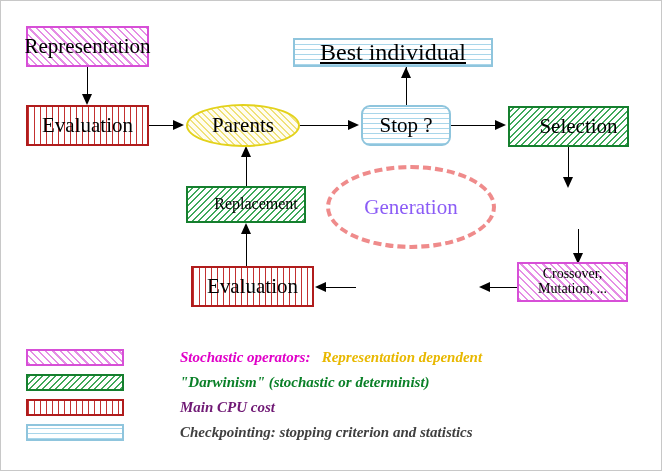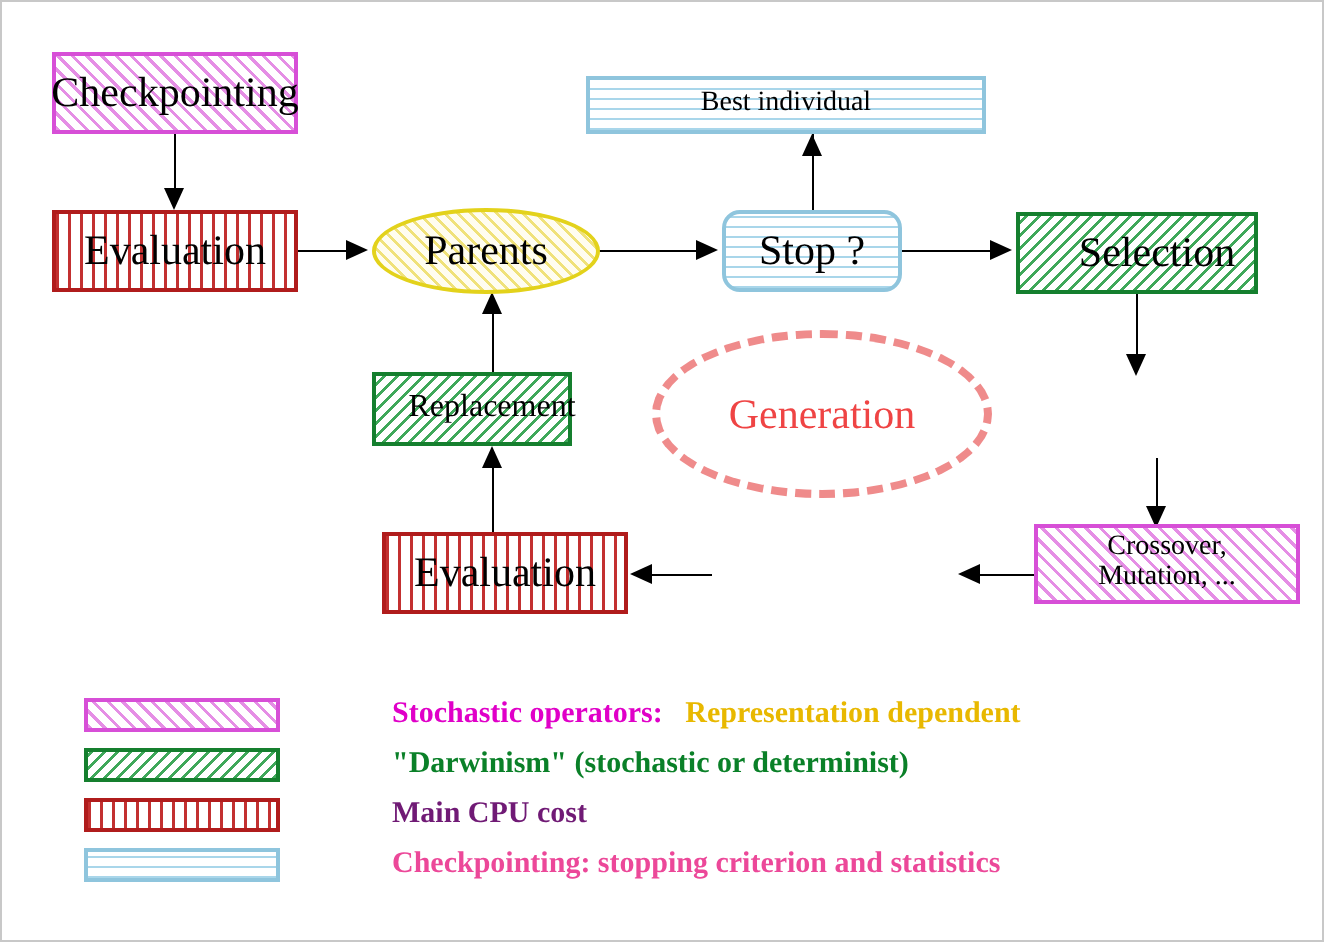--- a/index.html
+++ b/index.html
@@ -92,21 +92,21 @@
 
   
   .gen-ellipse {
     position: absolute;
     border: 4px dashed #ef8b8b;
     border-radius: 50%;
     background: transparent;
     display: flex;
     align-items: center;
     justify-content: center;
-    color: #ef4444;
+    color: #8b5cf6;
     box-sizing: border-box;
   }
 
   
   .edge {
     position: absolute;
     background: #000000;
   }
   .edge.h { height: 1px; }
   .edge.v { width: 1px; }
@@ -117,23 +117,24 @@
     border-style: solid;
   }
   .arrow.down  { border-width: 11px 5px 0 5px;  border-color: #000 transparent transparent transparent; }
   .arrow.up    { border-width: 0 5px 11px 5px;  border-color: transparent transparent #000 transparent; }
   .arrow.right { border-width: 5px 0 5px 11px;  border-color: transparent transparent transparent #000; }
   .arrow.left  { border-width: 5px 11px 5px 0;  border-color: transparent #000 transparent transparent; }
 
   
   #legend {
     position: absolute;
-    left: 41px;
+    left: 25px;
     top: 344px;
     width: 600px;
+    font-style: italic;
   }
   .legend-row {
     position: relative;
     height: 25px;
     display: flex;
     align-items: center;
   }
   .swatch {
     width: 98px;
     height: 17px;
@@ -184,55 +185,55 @@
   <div class="arrow up" style="left:240px; top:222px;"></div>
 
   <div class="edge v" style="left:245px; top:156px; height:30px;"></div>
   <div class="arrow up" style="left:240px; top:145px;"></div>
 
   <div class="gen-ellipse" style="left:325px; top:164px; width:170px; height:84px; font-size:21px;">
     <span class="lbl">Generation</span>
   </div>
 
   <div class="node fill-magenta" style="left:25px; top:25px; width:123px; height:41px; font-size:21px;">
-    <span class="lbl">Checkpointing</span>
+    <span class="lbl">Representation</span>
   </div>
 
   <div class="node fill-red" style="left:25px; top:104px; width:123px; height:41px; font-size:21px;">
     <span class="lbl">Evaluation</span>
   </div>
 
   <div class="node fill-yellow ellipse" style="left:185px; top:103px; width:114px; height:43px; font-size:21px;">
     <span class="lbl">Parents</span>
   </div>
 
   <div class="node fill-blue rounded" style="left:360px; top:104px; width:90px; height:41px; font-size:21px;">
     <span class="lbl">Stop ?</span>
   </div>
 
-  <div class="node fill-blue" style="left:292px; top:37px; width:200px; height:29px; font-size:14px;">
+  <div class="node fill-blue" style="left:292px; top:37px; width:200px; height:29px; font-size:24px;text-decoration:underline;">
     <span class="lbl">Best individual</span>
   </div>
 
   <div class="node fill-green" style="left:507px; top:105px; width:121px; height:41px; font-size:21px;">
     <span class="lbl">Selection</span>
   </div>
 
 
-  <div class="node fill-magenta" style="left:516px; top:261px; width:133px; height:40px; font-size:14px;">
+  <div class="node fill-magenta" style="left:516px; top:261px; width:111px; height:40px; font-size:14px;">
     <span class="lbl">Crossover,
 Mutation, ...</span>
   </div>
 
 
   <div class="node fill-red" style="left:190px; top:265px; width:123px; height:41px; font-size:21px;">
     <span class="lbl">Evaluation</span>
   </div>
 
-  <div class="node fill-green" style="left:185px; top:185px; width:100px; height:37px; font-size:16px;">
+  <div class="node fill-green" style="left:185px; top:185px; width:120px; height:37px; font-size:16px;">
     <span class="lbl">Replacement</span>
   </div>
 
   <div id="legend">
 
     <div class="legend-row">
       <div class="swatch fill-magenta"></div>
       <div class="legend-text">
         <span class="part1" style="color:#e000c8;">Stochastic operators:</span><span>&nbsp;&nbsp;&nbsp;</span><span class="part2" style="color:#e8b800;">Representation dependent</span>
       </div>
@@ -248,19 +249,19 @@
     <div class="legend-row">
       <div class="swatch fill-red"></div>
       <div class="legend-text">
         <span class="part1" style="color:#701a75;">Main CPU cost</span>
       </div>
     </div>
 
     <div class="legend-row">
       <div class="swatch fill-blue"></div>
       <div class="legend-text">
-        <span class="part1" style="color:#ec4899;">Checkpointing: stopping criterion and statistics</span>
+        <span class="part1" style="color:#404040;">Checkpointing: stopping criterion and statistics</span>
       </div>
     </div>
 
   </div>
 
 </div>
 
 </body></html>

